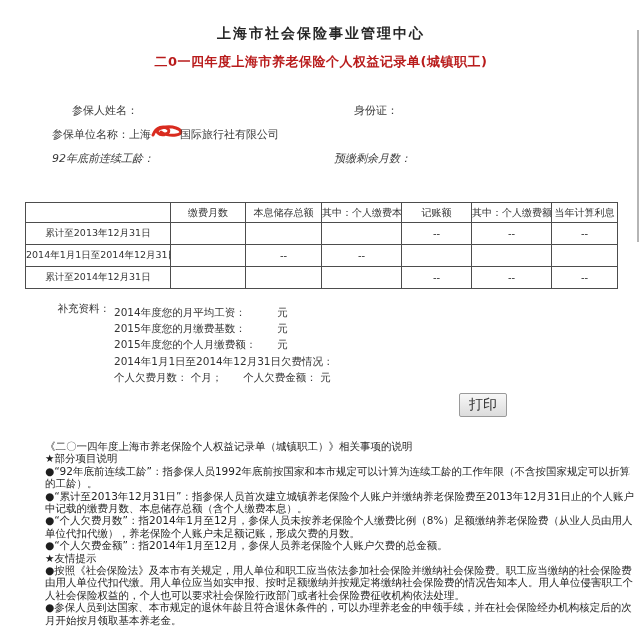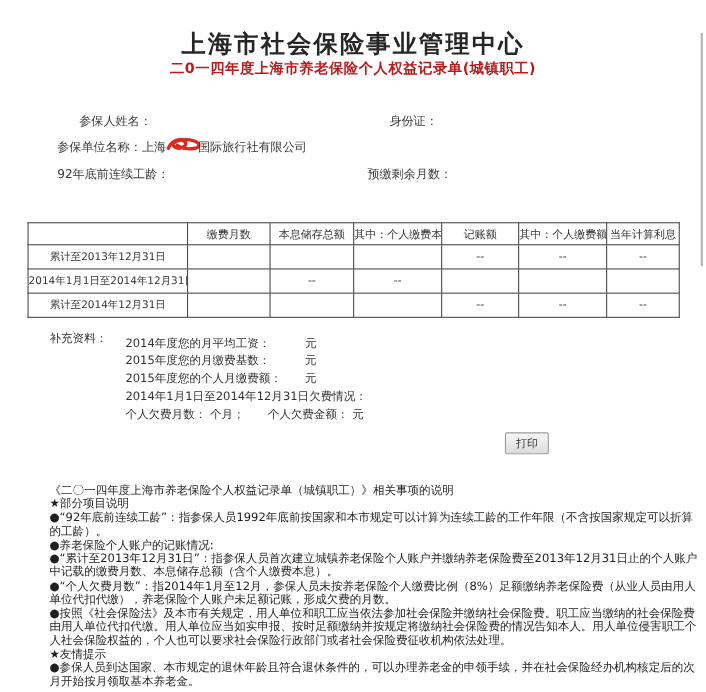--- a/index.html
+++ b/index.html
@@ -4,43 +4,43 @@
 <style>
   html,body{margin:0;padding:0;}
   body{
     width:642px;height:629px;overflow:hidden;position:relative;
     background:#ffffff;color:#3a3a3a;
     font-family:"DejaVu Sans","Liberation Sans",sans-serif;
   }
   .abs{position:absolute;}
   
   .page-title{top:25px;left:0;width:642px;text-align:center;
-    font-size:22px;font-weight:bold;letter-spacing:2px;color:#262626;}
+    font-size:14px;font-weight:bold;letter-spacing:2px;color:#262626;}
   .page-subtitle{top:53px;left:0;width:642px;text-align:center;
     font-size:13px;font-weight:bold;letter-spacing:0.5px;color:#b91c1c;}
   
   .form-row{left:45px;width:580px;font-size:11px;white-space:pre-wrap;}
-  .fr1{top:90px;margin-left:20px;} .fr2{top:113px;} .fr3{top:138px;}
+  .fr1{top:90px;margin-left:20px;} .fr2{top:113px;} .fr3{top:138px;font-style:italic;}
   .form-right{position:absolute;left:275px;top:0;white-space:pre-wrap;}
   .scribble{display:inline-block;vertical-align:middle;margin:-3px -7px 0 -2px;}
   
   .benefits-table{top:202px;left:25px;}
   table{border-collapse:collapse;table-layout:fixed;width:592px;font-size:10px;color:#333;}
   th,td{border:1px solid #4d4d4d;text-align:center;padding:0;font-weight:normal;
     overflow:hidden;white-space:nowrap;}
   thead th{height:19px;}
   tbody td{height:21px;}
   td.rowlabel{font-size:9.5px;}
   
   .supplement{top:302px;left:45px;display:flex;font-size:10.5px;line-height:12.2px;color:#333;}
-  .supplement .sup-label{width:65px;white-space:pre-wrap;}
+  .supplement .sup-label{width:65px;white-space:pre-wrap;text-align:right;}
   .supplement p{margin:4px;white-space:pre-wrap;}
   
   .print-button{top:393px;left:459px;
-    font-size:10px;color:#333;padding:2px 9px;
+    font-size:14px;color:#333;padding:2px 9px;
     background:linear-gradient(#f7f7f7,#dcdcdc);
     border:1px solid #9a9a9a;border-radius:2px;cursor:pointer;
     font-family:"DejaVu Sans","Liberation Sans",sans-serif;}
   
   .notes{top:440px;left:45px;width:590px;font-size:10.5px;line-height:12.4px;color:#1f1f1f;}
   .notes p{margin:0;white-space:pre-wrap;}
   
   .scroll-line{top:30px;left:637px;width:2px;height:212px;background:#b5b5b5;}
 </style>
 </head>
@@ -133,22 +133,22 @@
     <p>个人欠费月数： 个月；　　个人欠费金额： 元</p>
   </div>
 </div>
 
 <button class="abs print-button">打印</button>
 
 <div class="abs notes">
   <p>《二〇一四年度上海市养老保险个人权益记录单（城镇职工）》相关事项的说明</p>
   <p>★部分项目说明</p>
   <p>●“92年底前连续工龄”：指参保人员1992年底前按国家和本市规定可以计算为连续工龄的工作年限（不含按国家规定可以折算的工龄）。</p>
-  <p>●养老保险个人账户的记账情况:</p>
   <p>●“累计至2013年12月31日”：指参保人员首次建立城镇养老保险个人账户并缴纳养老保险费至2013年12月31日止的个人账户中记载的缴费月数、本息储存总额（含个人缴费本息）。</p>
   <p>●“个人欠费月数”：指2014年1月至12月，参保人员未按养老保险个人缴费比例（8%）足额缴纳养老保险费（从业人员由用人单位代扣代缴），养老保险个人账户未足额记账，形成欠费的月数。</p>
+  <p>●“个人欠费金额”：指2014年1月至12月，参保人员养老保险个人账户欠费的总金额。</p>
+  <p>★友情提示</p>
   <p>●按照《社会保险法》及本市有关规定，用人单位和职工应当依法参加社会保险并缴纳社会保险费。职工应当缴纳的社会保险费由用人单位代扣代缴。用人单位应当如实申报、按时足额缴纳并按规定将缴纳社会保险费的情况告知本人。用人单位侵害职工个人社会保险权益的，个人也可以要求社会保险行政部门或者社会保险费征收机构依法处理。</p>
-  <p>★友情提示</p>
   <p>●参保人员到达国家、本市规定的退休年龄且符合退休条件的，可以办理养老金的申领手续，并在社会保险经办机构核定后的次月开始按月领取基本养老金。</p>
 
 </div>
 
 <div class="abs scroll-line"></div>
 
 </body></html>

